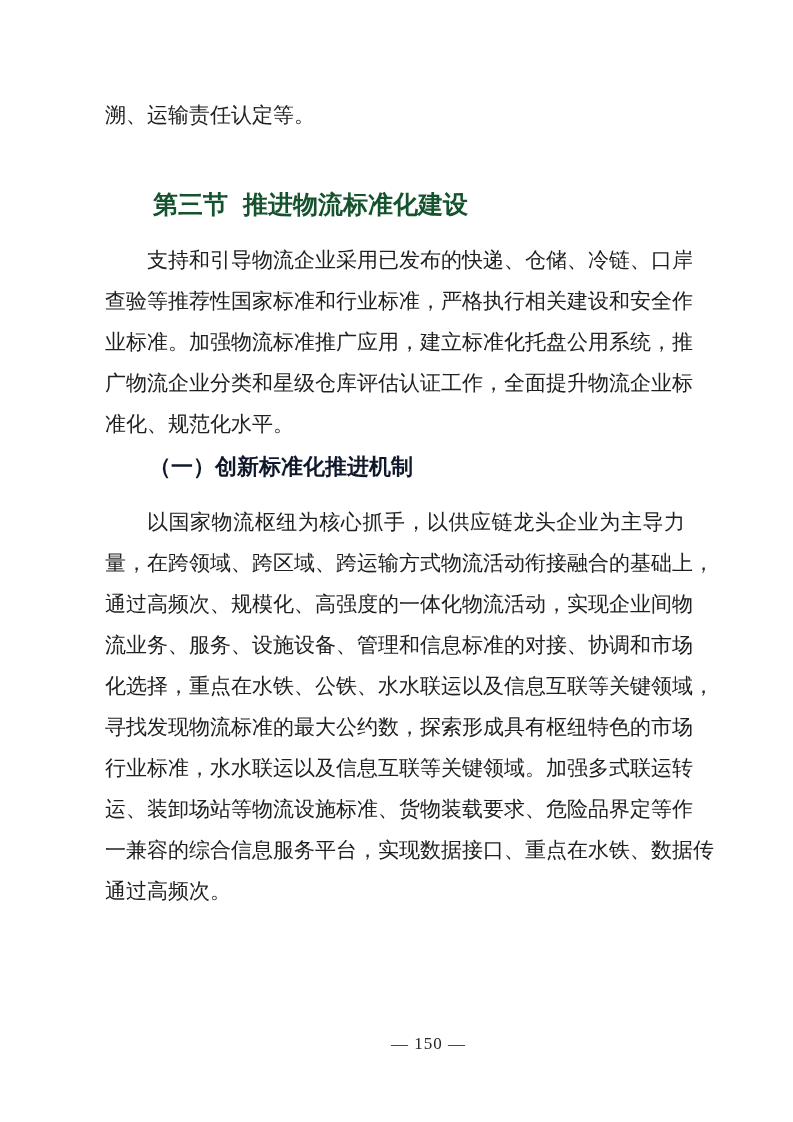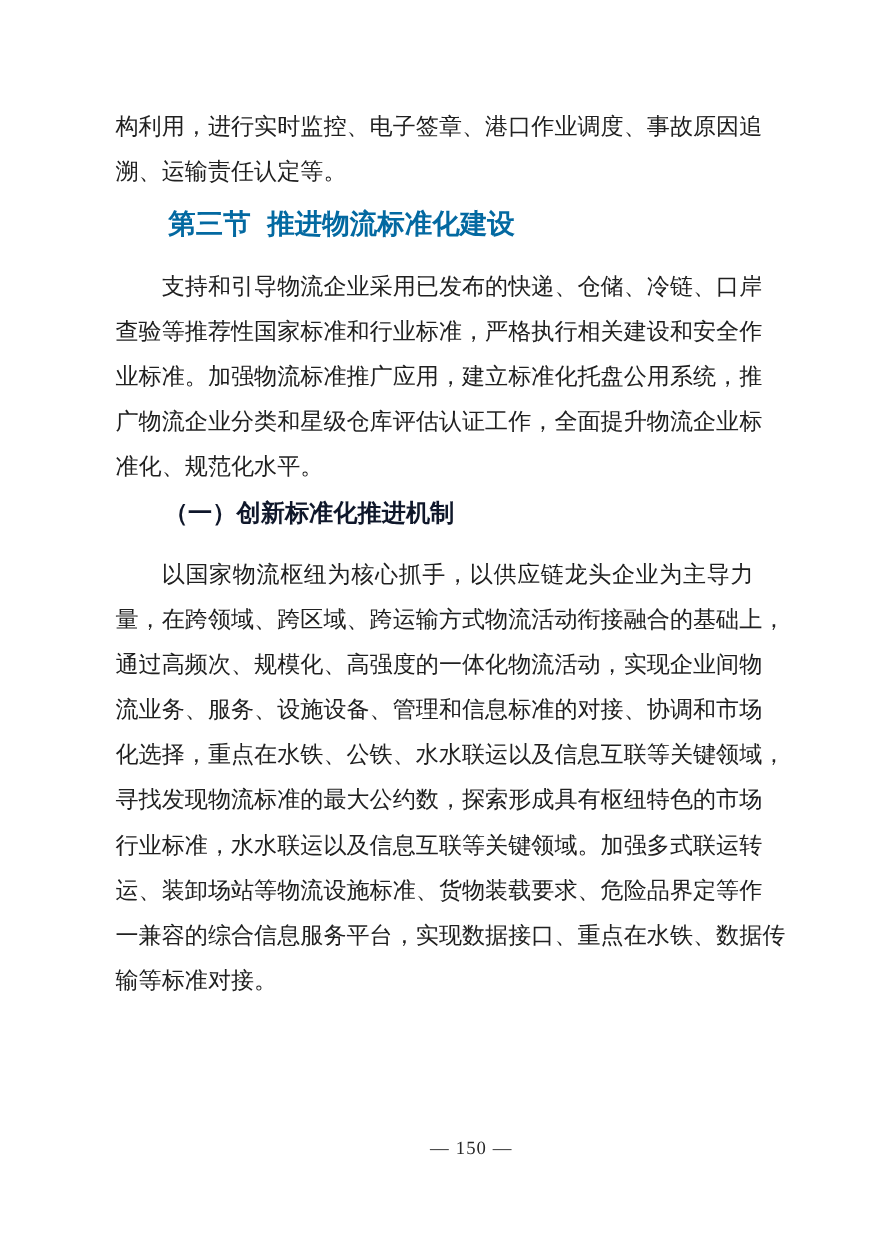--- a/index.html
+++ b/index.html
@@ -35,21 +35,21 @@
   }
   .body-para .line.indent {
     padding-left: 42px;
   }
   .para-intro   { top: 95px;  }
   .section-heading {
     top: 186px;
     font-family: "Liberation Sans", "DejaVu Sans", sans-serif;
     font-size: 25px;
     font-weight: bold;
-    color: #0369a1;
+    color: #14532d;
     line-height: 36px;
     text-indent: 48px;
     word-spacing: 8px;
   }
   .para-section { top: 240px; }
   .subsection-heading {
     top: 450px;
     font-size: 22px;
     font-weight: bold;
     color: #0f172a;
@@ -69,21 +69,20 @@
     letter-spacing: 1px;
     margin-left: 32px;
   }
 </style>
 </head>
 <body>
 
 <div class="page">
 
   <div class="text-col body-para para-intro">
-    <div class="line">构利用，进行实时监控、电子签章、港口作业调度、事故原因追</div>
     <div class="line short">溯、运输责任认定等。</div>
   </div>
 
   <div class="text-col section-heading">第三节 推进物流标准化建设</div>
 
   <div class="text-col body-para para-section">
     <div class="line indent">支持和引导物流企业采用已发布的快递、仓储、冷链、口岸</div>
     <div class="line">查验等推荐性国家标准和行业标准，严格执行相关建设和安全作</div>
     <div class="line">业标准。加强物流标准推广应用，建立标准化托盘公用系统，推</div>
     <div class="line">广物流企业分类和星级仓库评估认证工作，全面提升物流企业标</div>
@@ -95,18 +94,18 @@
   <div class="text-col body-para para-subsection">
     <div class="line indent">以国家物流枢纽为核心抓手，以供应链龙头企业为主导力</div>
     <div class="line">量，在跨领域、跨区域、跨运输方式物流活动衔接融合的基础上，</div>
     <div class="line">通过高频次、规模化、高强度的一体化物流活动，实现企业间物</div>
     <div class="line">流业务、服务、设施设备、管理和信息标准的对接、协调和市场</div>
     <div class="line">化选择，重点在水铁、公铁、水水联运以及信息互联等关键领域，</div>
     <div class="line">寻找发现物流标准的最大公约数，探索形成具有枢纽特色的市场</div>
     <div class="line">行业标准，水水联运以及信息互联等关键领域。加强多式联运转</div>
     <div class="line">运、装卸场站等物流设施标准、货物装载要求、危险品界定等作</div>
     <div class="line">一兼容的综合信息服务平台，实现数据接口、重点在水铁、数据传</div>
-    <div class="line short">输等标准对接。</div>
+    <div class="line short">通过高频次。</div>
   </div>
 
   <div class="page-number">— 150 —</div>
 
 </div>
 
 </body></html>

